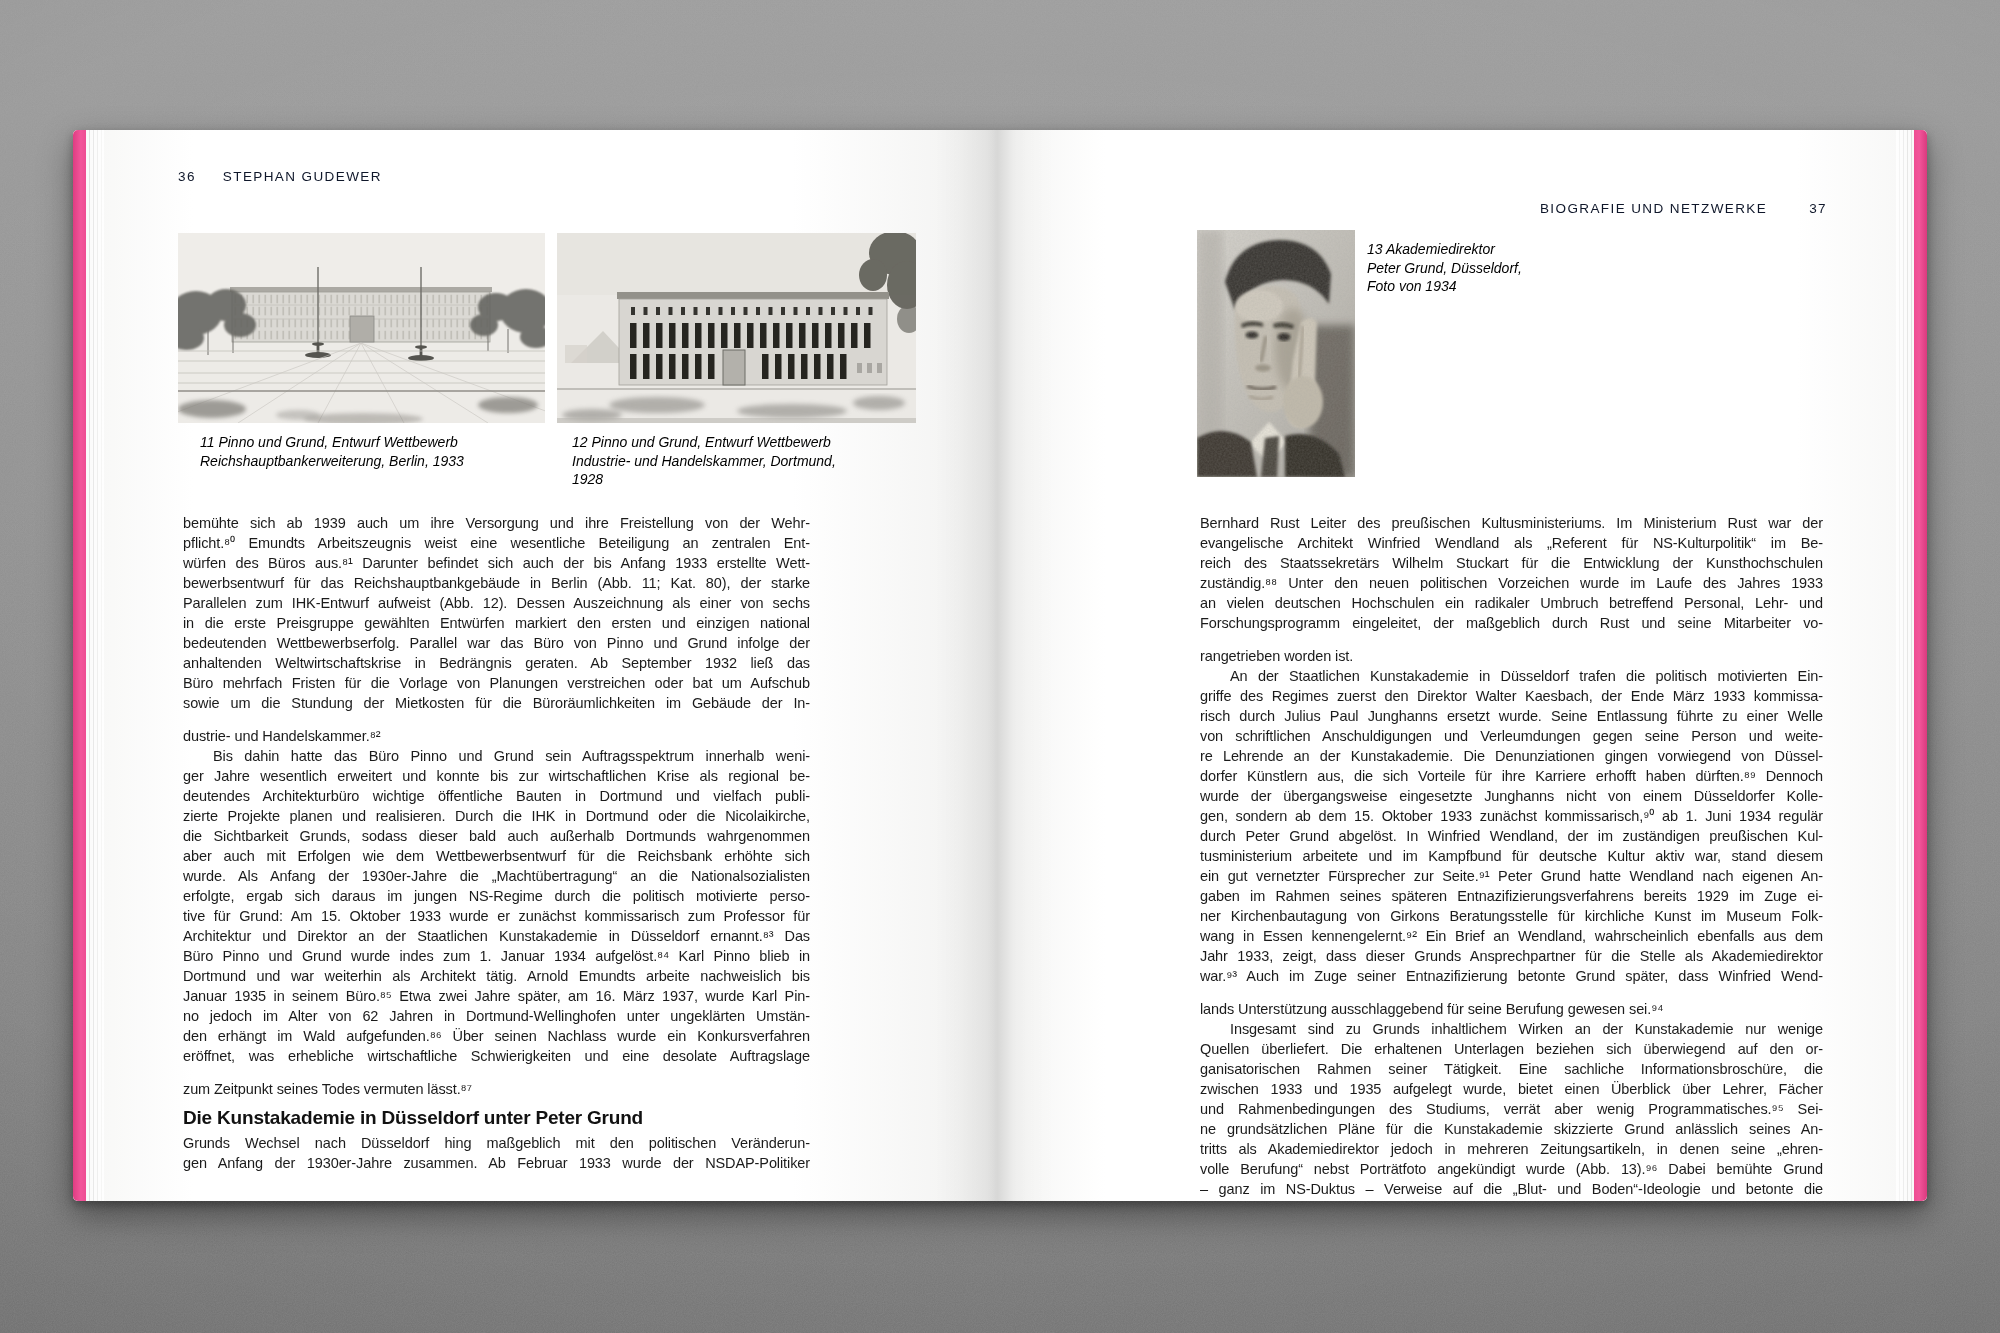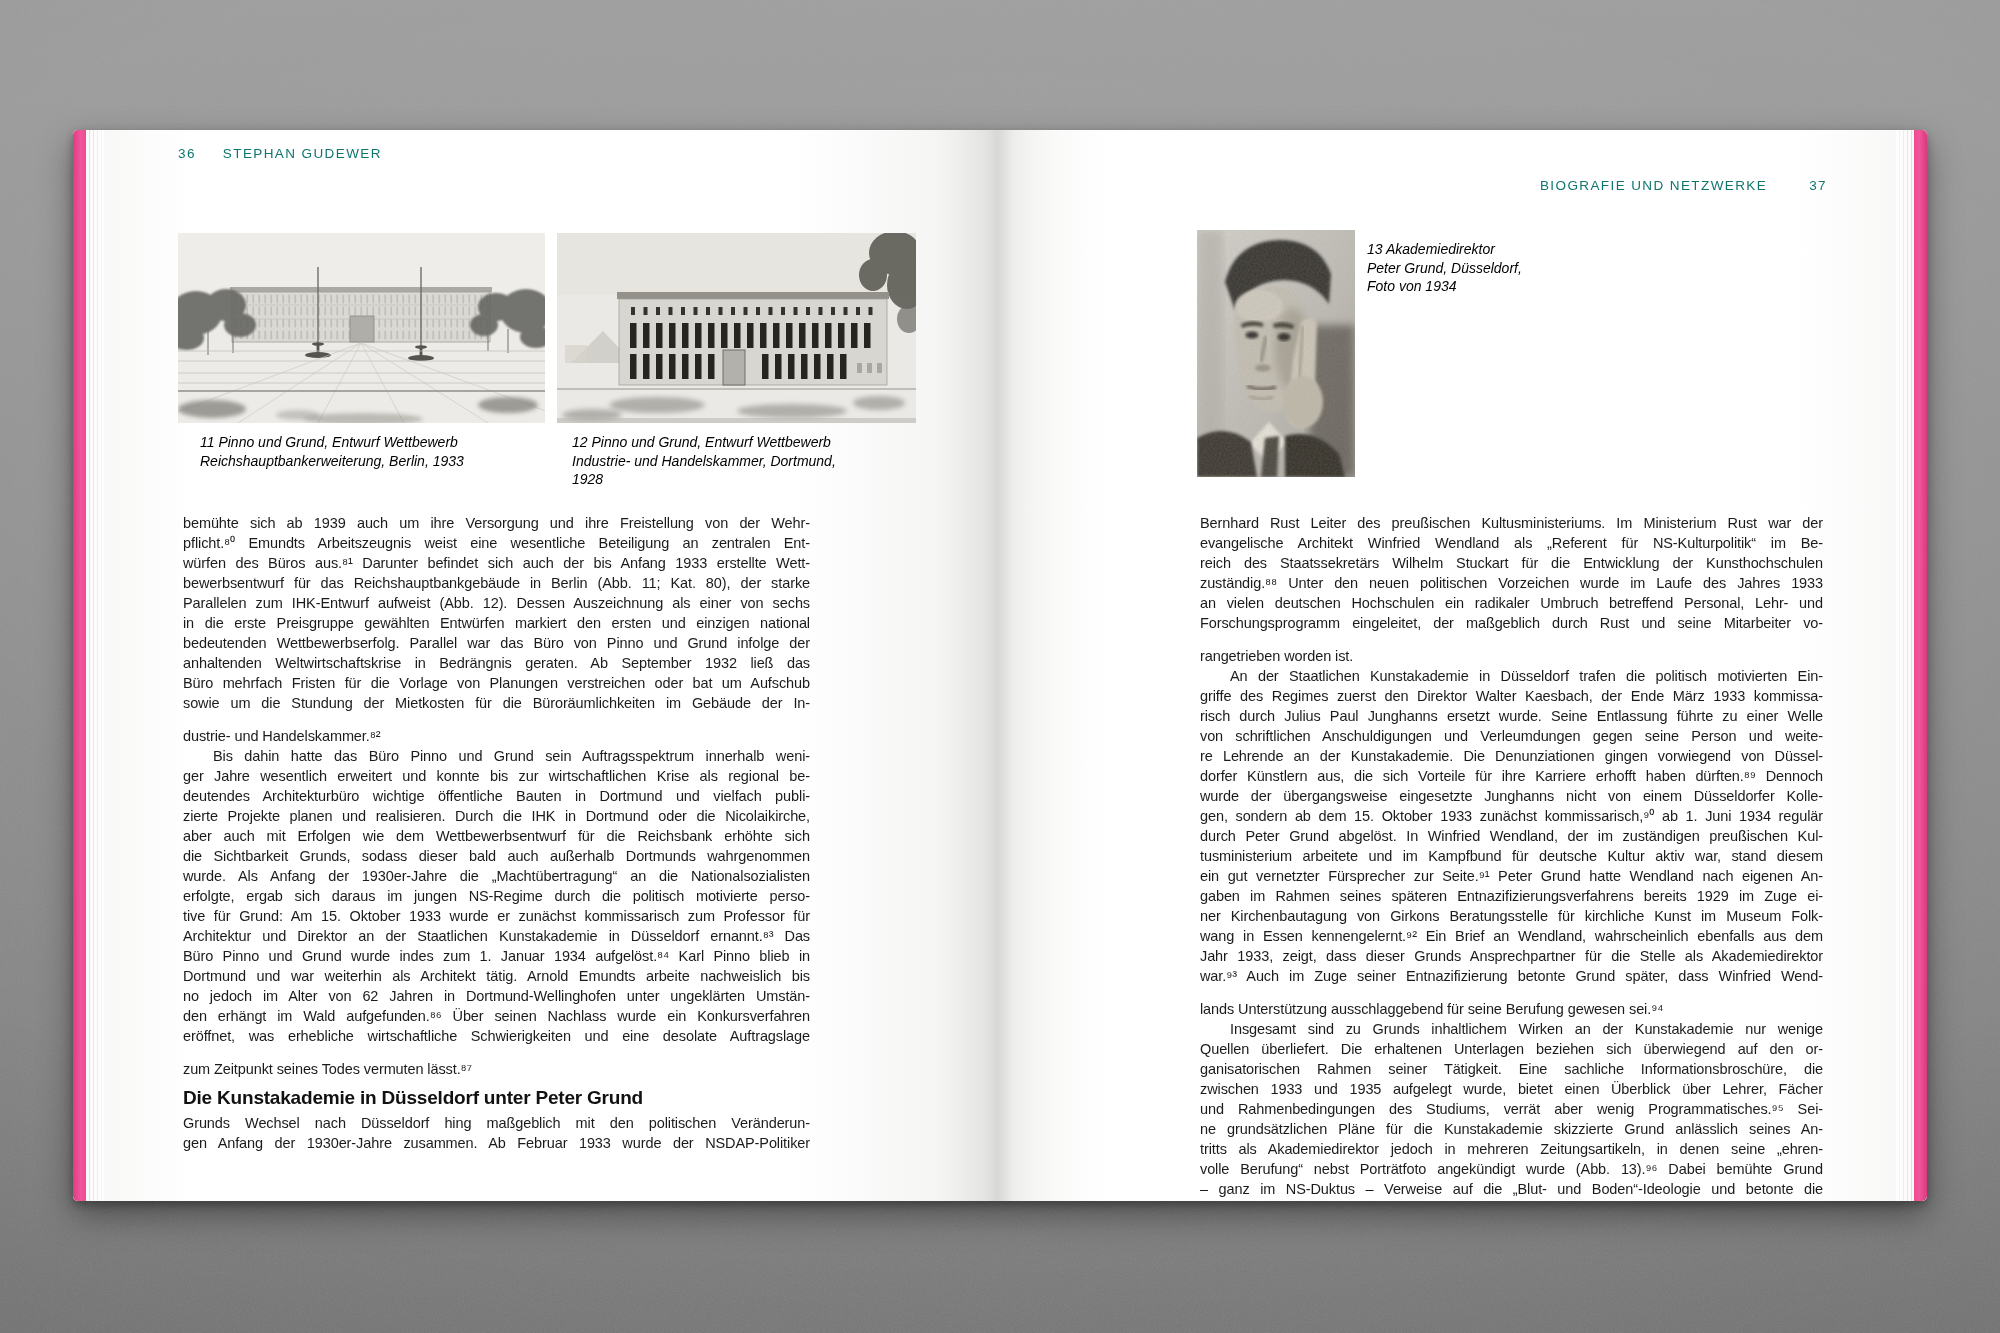--- a/index.html
+++ b/index.html
@@ -31,21 +31,21 @@
   .fore-edge.right{right:0;border-radius:0 5px 5px 0;background:linear-gradient(90deg,#ee4d92 0%,#f2559a 40%,#d93a7e 100%);}
   .page-stack{position:absolute;top:0;height:100%;width:18px;
     background:repeating-linear-gradient(90deg,#fafafa 0 3px,#dcdcdb 3px 4px);}
   .page-stack.left{left:13px;}
   .page-stack.right{right:13px;}
   .page-stack.left::after,.page-stack.right::after{content:"";position:absolute;inset:0;}
   .page-stack.left::after{background:linear-gradient(90deg,rgba(255,255,255,0) 0%,rgba(255,255,255,.85) 100%);}
   .page-stack.right::after{background:linear-gradient(270deg,rgba(255,255,255,0) 0%,rgba(255,255,255,.85) 100%);}
 
   
-  .runhead{position:absolute;top:16px;font-size:13.5px;letter-spacing:1.4px;color:#0f766e;display:flex;justify-content:space-between;}
+  .runhead{position:absolute;top:39px;font-size:13.5px;letter-spacing:1.4px;color:#0f172a;display:flex;justify-content:space-between;}
   .runhead.left{left:105px;gap:27px;}
   .runhead.right{right:100px;gap:42px;margin-top:32px;}
 
   
   .figure{position:absolute;overflow:hidden;}
   .figure svg{display:block;width:100%;height:100%;}
   .fig1{left:105px;top:103px;width:367px;height:190px;}
   .fig2{left:484px;top:103px;width:359px;height:190px;}
   .fig13{left:1124px;top:100px;width:158px;height:247px;}
 
@@ -350,28 +350,29 @@
       <div class="bodyline">in die erste Preisgruppe gewählten Entwürfen markiert den ersten und einzigen national</div>
       <div class="bodyline">bedeutenden Wettbewerbserfolg. Parallel war das Büro von Pinno und Grund infolge der</div>
       <div class="bodyline">anhaltenden Weltwirtschaftskrise in Bedrängnis geraten. Ab September 1932 ließ das</div>
       <div class="bodyline">Büro mehrfach Fristen für die Vorlage von Planungen verstreichen oder bat um Aufschub</div>
       <div class="bodyline">sowie um die Stundung der Mietkosten für die Büroräumlichkeiten im Gebäude der In-</div>
       <div class="bodyline endline">dustrie- und Handelskammer.⁸²</div>
       <div class="bodyline indent">Bis dahin hatte das Büro Pinno und Grund sein Auftragsspektrum innerhalb weni-</div>
       <div class="bodyline">ger Jahre wesentlich erweitert und konnte bis zur wirtschaftlichen Krise als regional be-</div>
       <div class="bodyline">deutendes Architekturbüro wichtige öffentliche Bauten in Dortmund und vielfach publi-</div>
       <div class="bodyline">zierte Projekte planen und realisieren. Durch die IHK in Dortmund oder die Nicolaikirche,</div>
+      <div class="bodyline">die Sichtbarkeit Grunds, sodass dieser bald auch außerhalb Dortmunds wahrgenommen</div>
       <div class="bodyline">aber auch mit Erfolgen wie dem Wettbewerbsentwurf für die Reichsbank erhöhte sich</div>
-      <div class="bodyline">die Sichtbarkeit Grunds, sodass dieser bald auch außerhalb Dortmunds wahrgenommen</div>
       <div class="bodyline">wurde. Als Anfang der 1930er-Jahre die „Machtübertragung“ an die Nationalsozialisten</div>
       <div class="bodyline">erfolgte, ergab sich daraus im jungen NS-Regime durch die politisch motivierte perso-</div>
       <div class="bodyline">tive für Grund: Am 15. Oktober 1933 wurde er zunächst kommissarisch zum Professor für</div>
       <div class="bodyline">Architektur und Direktor an der Staatlichen Kunstakademie in Düsseldorf ernannt.⁸³ Das</div>
       <div class="bodyline">Büro Pinno und Grund wurde indes zum 1. Januar 1934 aufgelöst.⁸⁴ Karl Pinno blieb in</div>
       <div class="bodyline">Dortmund und war weiterhin als Architekt tätig. Arnold Emundts arbeite nachweislich bis</div>
+      <div class="bodyline">Januar 1935 in seinem Büro.⁸⁵ Etwa zwei Jahre später, am 16. März 1937, wurde Karl Pin-</div>
       <div class="bodyline">no jedoch im Alter von 62 Jahren in Dortmund-Wellinghofen unter ungeklärten Umstän-</div>
       <div class="bodyline">den erhängt im Wald aufgefunden.⁸⁶ Über seinen Nachlass wurde ein Konkursverfahren</div>
       <div class="bodyline">eröffnet, was erhebliche wirtschaftliche Schwierigkeiten und eine desolate Auftragslage</div>
       <div class="bodyline endline">zum Zeitpunkt seines Todes vermuten lässt.⁸⁷</div>
       <div class="heading">Die Kunstakademie in Düsseldorf unter Peter Grund</div>
       <div class="bodyline">Grunds Wechsel nach Düsseldorf hing maßgeblich mit den politischen Veränderun-</div>
       <div class="bodyline">gen Anfang der 1930er-Jahre zusammen. Ab Februar 1933 wurde der NSDAP-Politiker</div>
     </div>
   <div class="textblock right">
       <div class="bodyline">Bernhard Rust Leiter des preußischen Kultusministeriums. Im Ministerium Rust war der</div>

